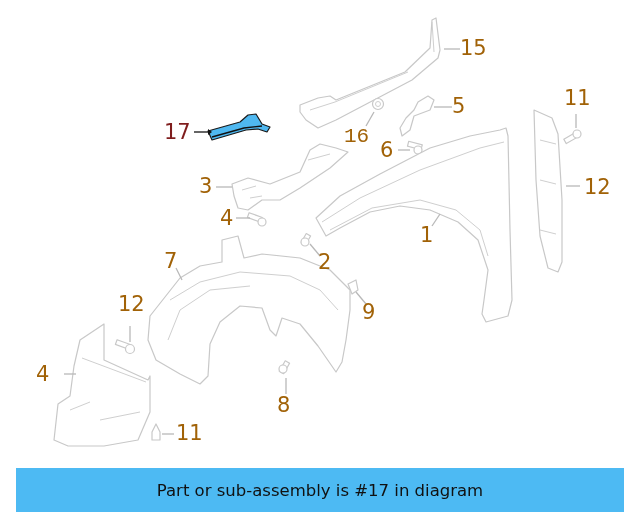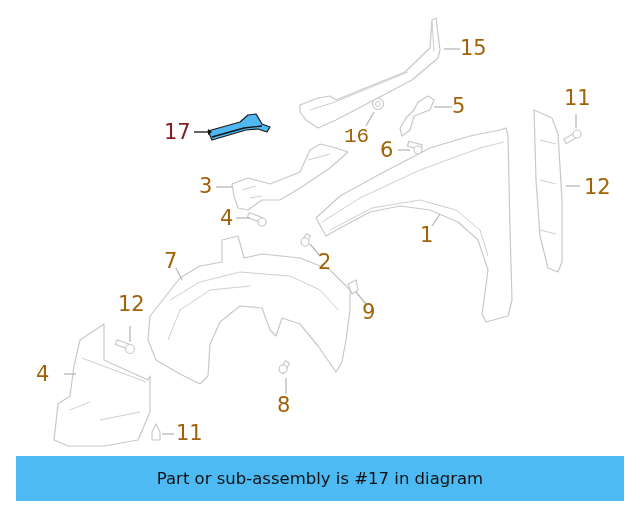--- a/index.html
+++ b/index.html
@@ -5,21 +5,21 @@
   html, body { margin:0; padding:0; background:#ffffff; }
   body { width:640px; height:512px; position:relative; overflow:hidden; font-family:"DejaVu Sans", sans-serif; }
   #diagram { position:absolute; left:0; top:0; width:640px; height:512px; }
   .part { fill:#ffffff; stroke:#c8c8c8; stroke-width:1.2; stroke-linejoin:round; }
   .detail { fill:none; stroke:#cfcfcf; stroke-width:1; }
   .leader { stroke:#b8b8b8; stroke-width:1.3; fill:none; }
   .hl-part { fill:#4fb8f0; stroke:#1a1a1a; stroke-width:1.2; stroke-linejoin:round; }
   .hl-leader { stroke:#111; stroke-width:1.3; fill:none; }
   .callout { position:absolute; font-size:21px; line-height:21px; color:#a16207; white-space:nowrap; }
   .callout.hl { color:#7f1d1d; }
-  #banner { position:absolute; left:16px; top:456px; width:608px; height:45px; background:#4dbaf3;
+  #banner { position:absolute; left:16px; top:468px; width:608px; height:45px; background:#4dbaf3;
             display:flex; flex-direction:column; align-items:center; justify-content:center; }
   #banner span { font-size:16.5px; line-height:19px; color:#111; }
 </style>
 </head>
 <body>
 
 <div id="diagram">
 <svg width="640" height="512" viewBox="0 0 640 512" xmlns="http://www.w3.org/2000/svg">
 
   <g>

